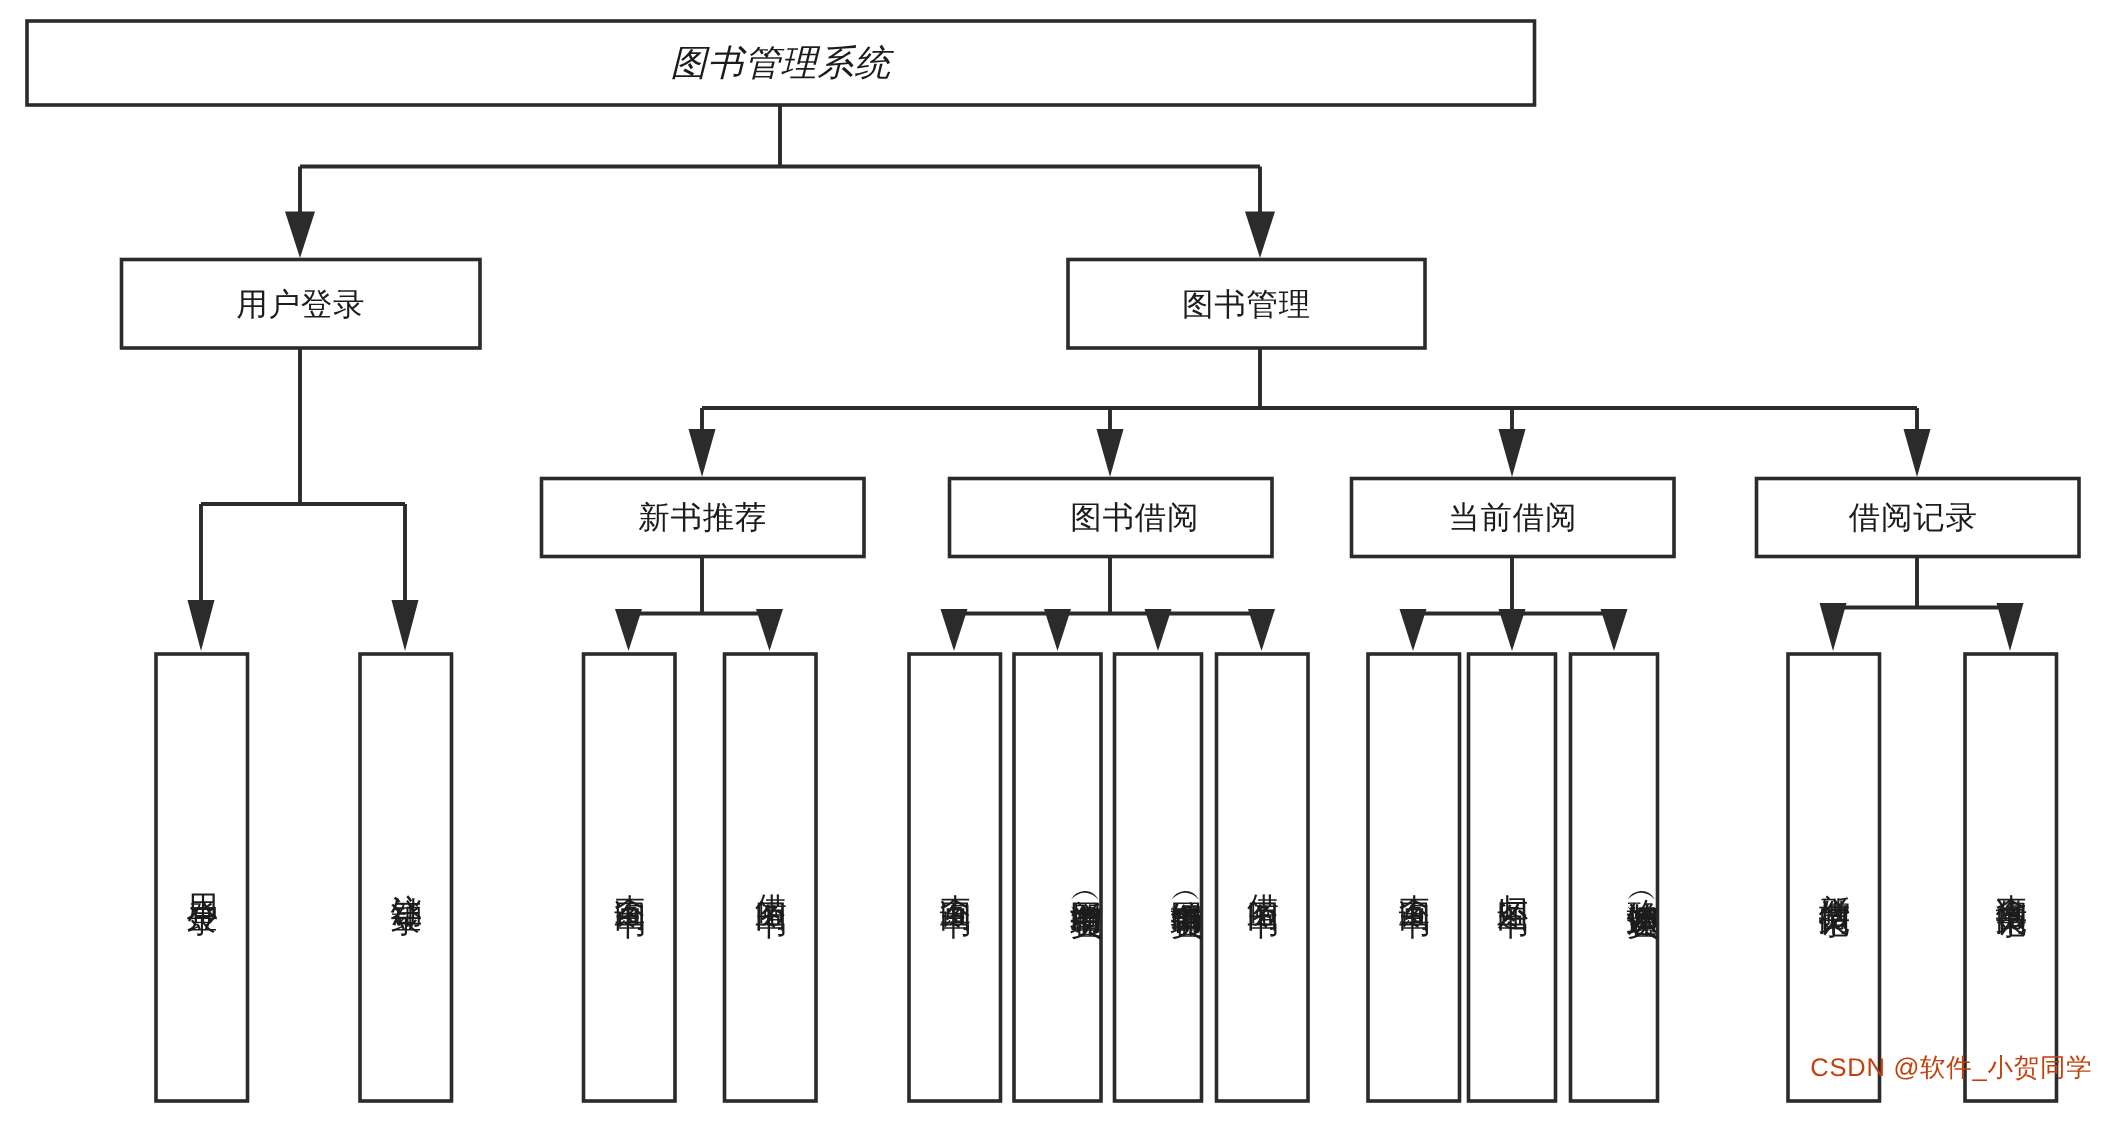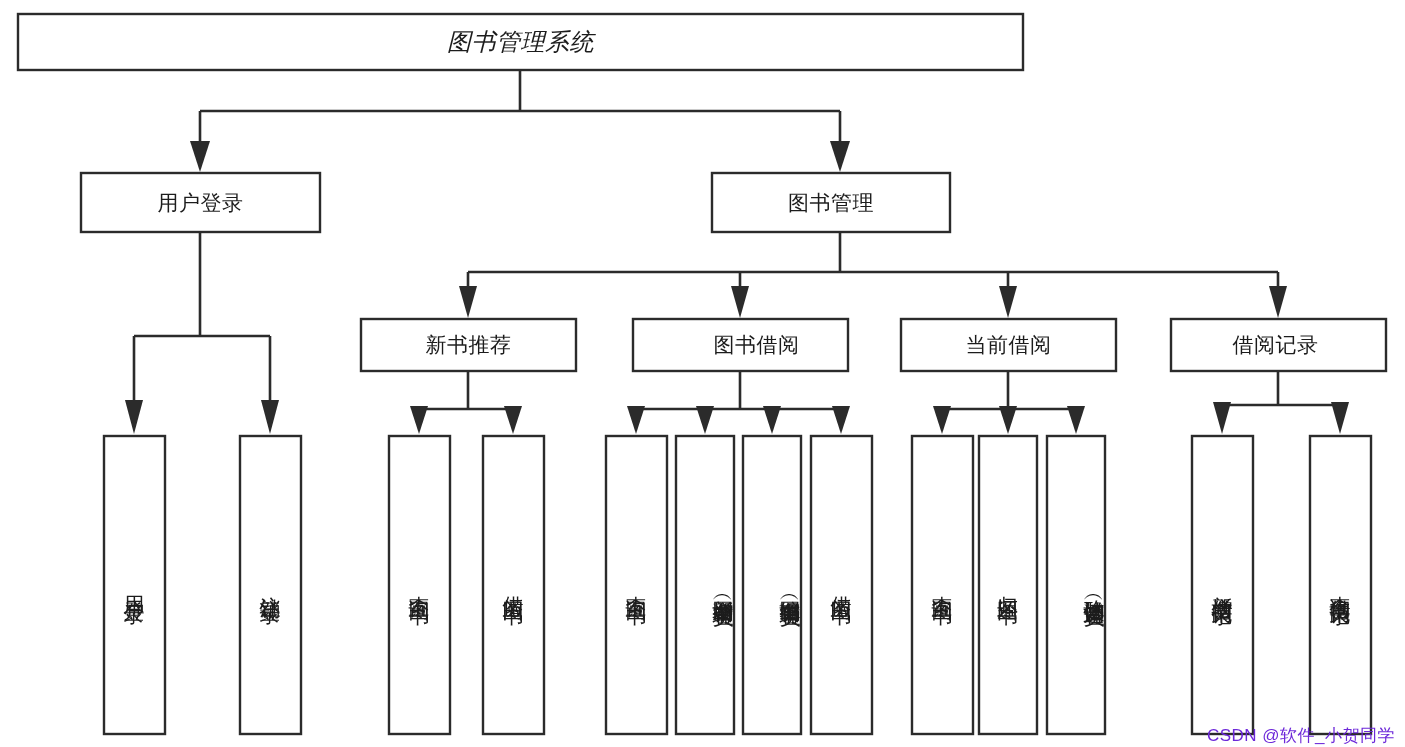--- a/index.html
+++ b/index.html
@@ -61,23 +61,23 @@
     font-size: 21px;
     writing-mode: vertical-rl;
     text-orientation: upright;
     letter-spacing: 3px;
     line-height: 1;
     pointer-events: none;
   }
   .watermark {
     position: absolute;
     right: 10px;
-    bottom: 0;
+    bottom: 24px;
     font-size: 17px;
-    color: #6d28d9;
+    color: #c2410c;
     letter-spacing: 0.5px;
     white-space: nowrap;
     user-select: none;
   }
 </style>
 </head>
 <body>
 
 <div id="diagram-root">
 

